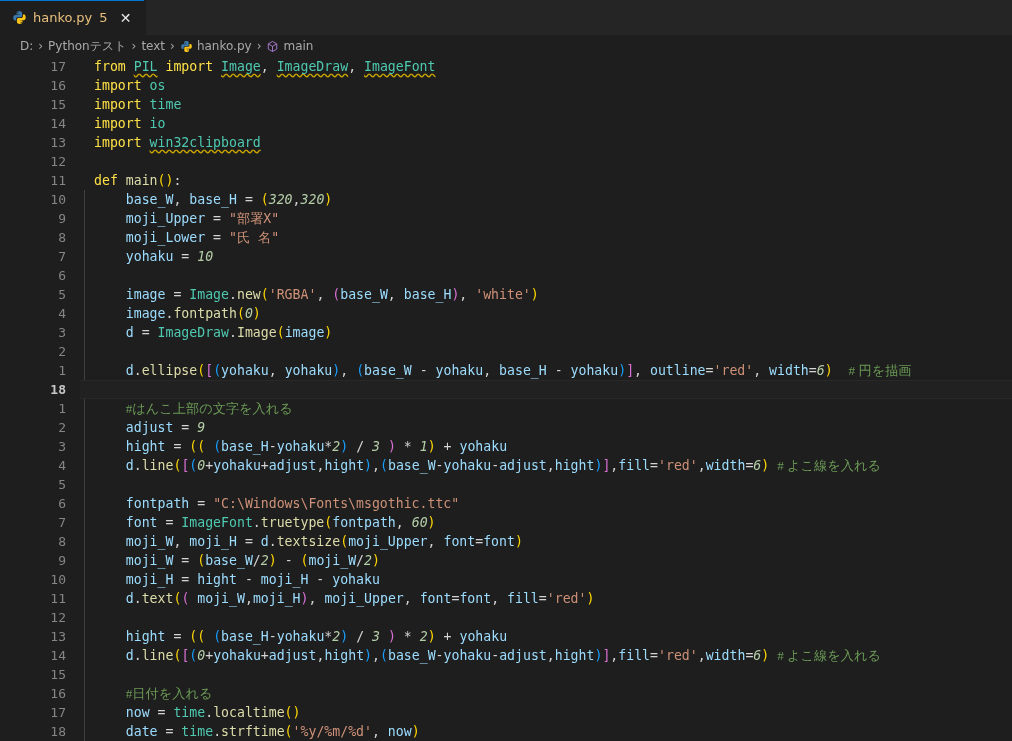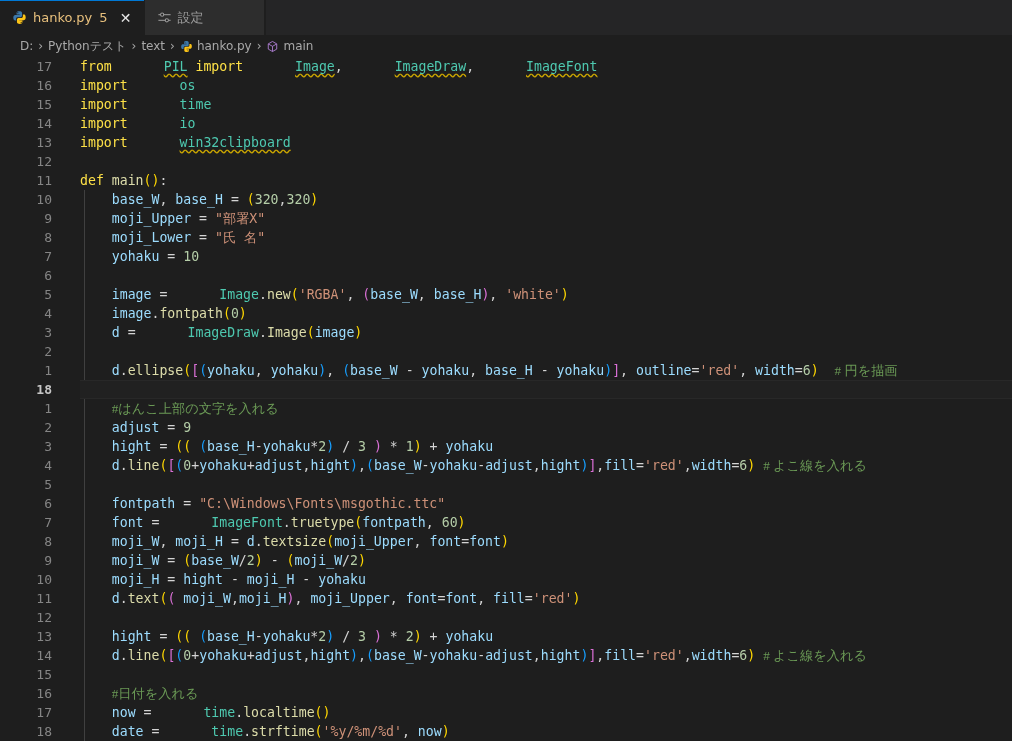--- a/index.html
+++ b/index.html
@@ -93,20 +93,21 @@
   .code-rows { position: relative; }
   .row {
     height: 19px;
     display: flex;
     align-items: center;
     position: relative;
     font-family: "DejaVu Sans Mono", monospace;
     font-size: 13.2px;
     line-height: 19px;
     white-space: pre;
+    padding-left: 14px;
   }
   .lineno {
     width: 52px;
     flex: 0 0 52px;
     text-align: right;
     color: #858585;
     font-family: "DejaVu Sans Mono", monospace;
     font-size: 13px;
     padding-right: 0px;
     user-select: none;
@@ -125,25 +126,25 @@
   .indent-guide {
     position: absolute;
     left: 84px;
     width: 1px;
     background: #404040;
     pointer-events: none;
   }
 
   
   .t-kw      { color: #fde047; }  
-  .t-mod     { color: #4ec9b0; margin-left: 44px; }  
+  .t-mod     { color: #4ec9b0; }  
   .t-var     { color: #9cdcfe; }  
   .t-fn      { color: #dcdcaa; }  
   .t-str     { color: #ce9178; }  
-  .t-num     { color: #b5cea8; }  
+  .t-num     { color: #b5cea8; font-style: italic; }  
   .t-com     { color: #6a9955; font-family: Liberation Serif, serif; }  
   .t-op      { color: #d4d4d4; }  
   .t-b1      { color: #ffd700; }  
   .t-b2      { color: #da70d6; }  
   .t-b3      { color: #179fff; }  
   .squig {
     text-decoration: underline wavy #cca700;
     text-decoration-skip-ink: none;
     text-underline-offset: 2px;
   }
@@ -158,31 +159,20 @@
       <svg viewBox="0 0 16 16" width="15" height="15">
         <path d="M7.9 1.2c-1.6 0-3 .3-3 1.9v1.6h3.2v.5H3.4s-2 .1-2 3.1c0 2.9 1.8 2.8 1.8 2.8h1.2V9.4s-.1-1.8 1.7-1.8h2.9s1.7 0 1.7-1.6V3.1s.2-1.9-2.8-1.9zM6.2 2.2c.3 0 .6.3.6.6s-.3.6-.6.6-.6-.3-.6-.6.3-.6.6-.6z" fill="#3c78aa"></path>
         <path d="M8.1 14.8c1.6 0 3-.3 3-1.9v-1.6H7.9v-.5h4.7s2-.1 2-3.1c0-2.9-1.8-2.8-1.8-2.8h-1.2v1.7s.1 1.8-1.7 1.8H7s-1.7 0-1.7 1.6v2.9s-.2 1.9 2.8 1.9zm1.7-1c-.3 0-.6-.3-.6-.6s.3-.6.6-.6.6.3.6.6-.3.6-.6.6z" fill="#fcc417"></path>
       </svg>
     </span>
     <span class="tab-label">hanko.py</span>
     <span class="tab-badge">5</span>
     <span class="tab-close">✕</span>
   </div>
 
-  <div class="tab inactive">
-    <span class="settings-icon">
-      <svg viewBox="0 0 16 16" width="15" height="15" fill="none" stroke="#9d9d9d" stroke-width="1.1">
-        <line x1="1.5" y1="5" x2="14.5" y2="5"></line>
-        <line x1="1.5" y1="11" x2="14.5" y2="11"></line>
-        <circle cx="5.5" cy="5" r="1.7" fill="#1e1e1e"></circle>
-        <circle cx="10.5" cy="11" r="1.7" fill="#1e1e1e"></circle>
-      </svg>
-    </span>
-    <span class="tab-label">設定</span>
-  </div>
 
   <div class="tabbar-rest"></div>
 </div>
 
 <div class="breadcrumb">
 
   <span class="crumb">
     <span>D:</span>
   </span>
   <span class="crumb-sep">›</span>

